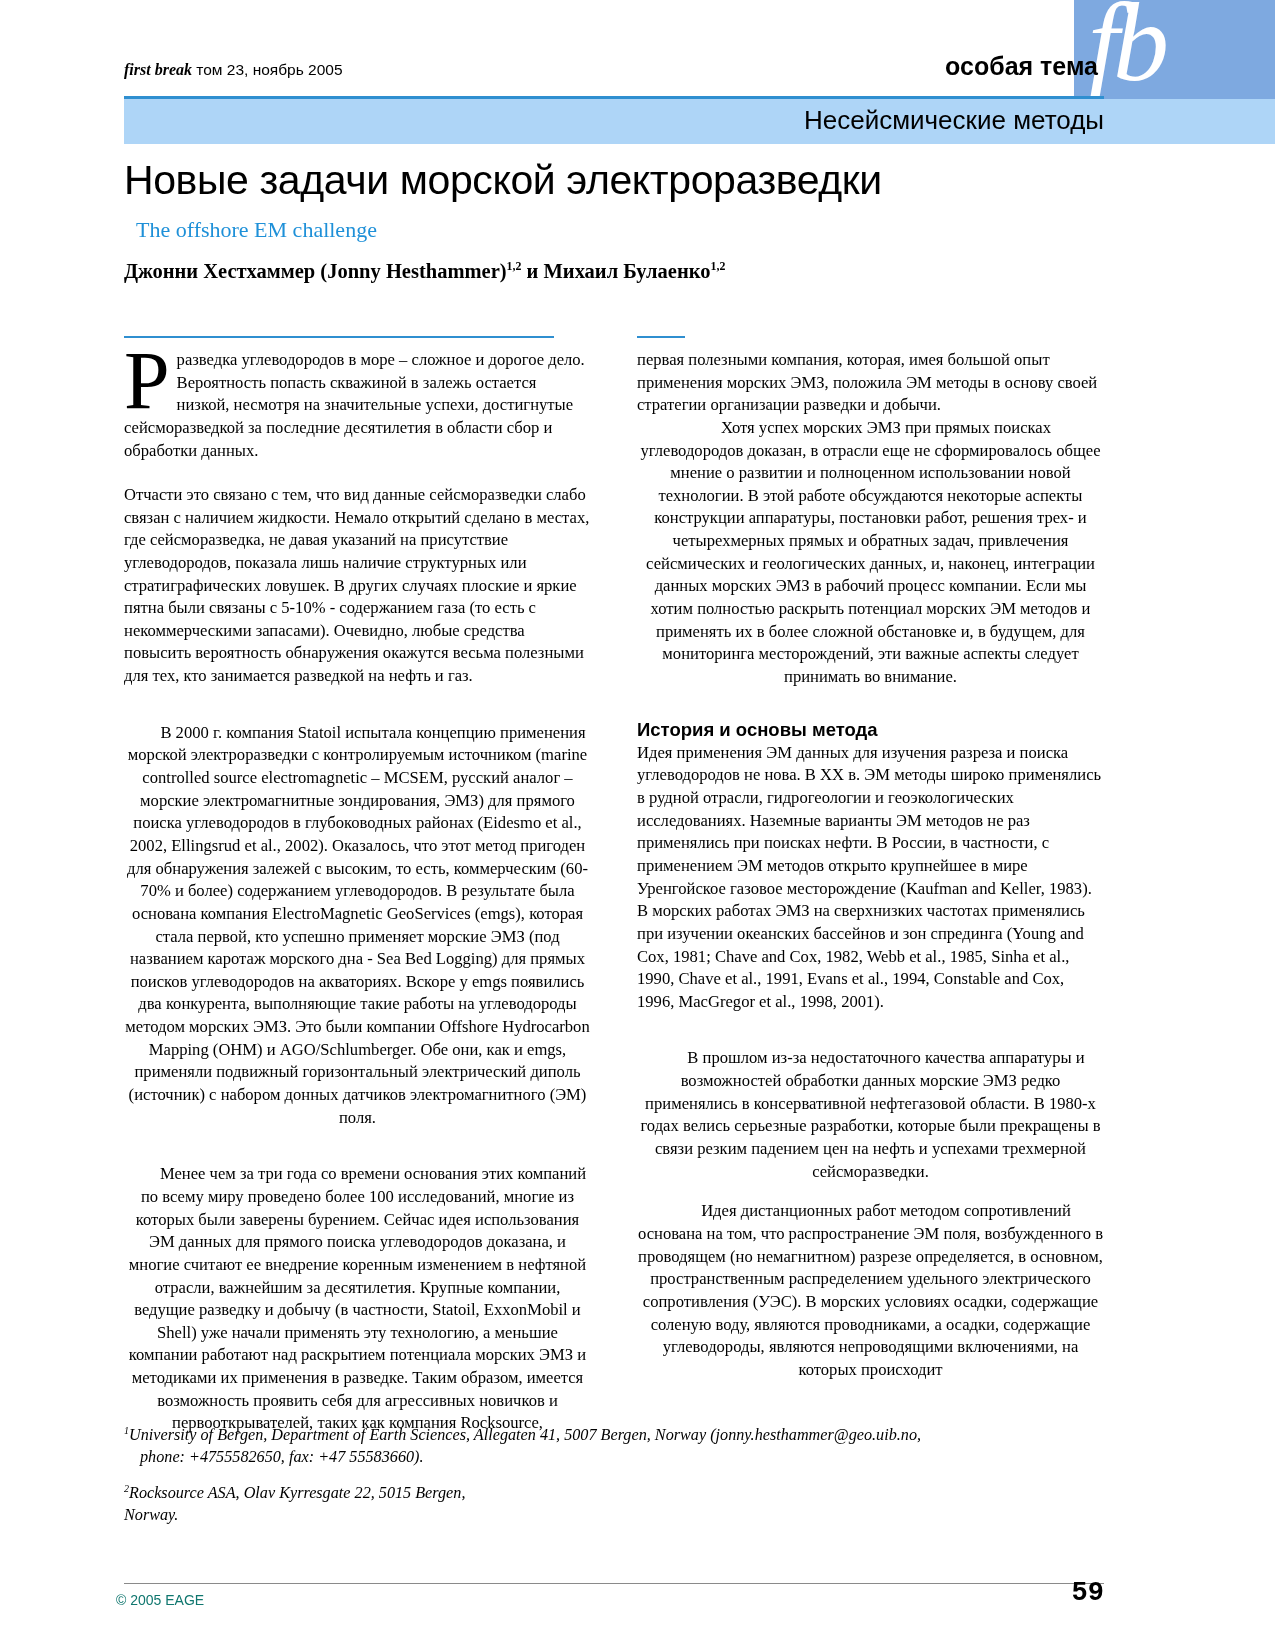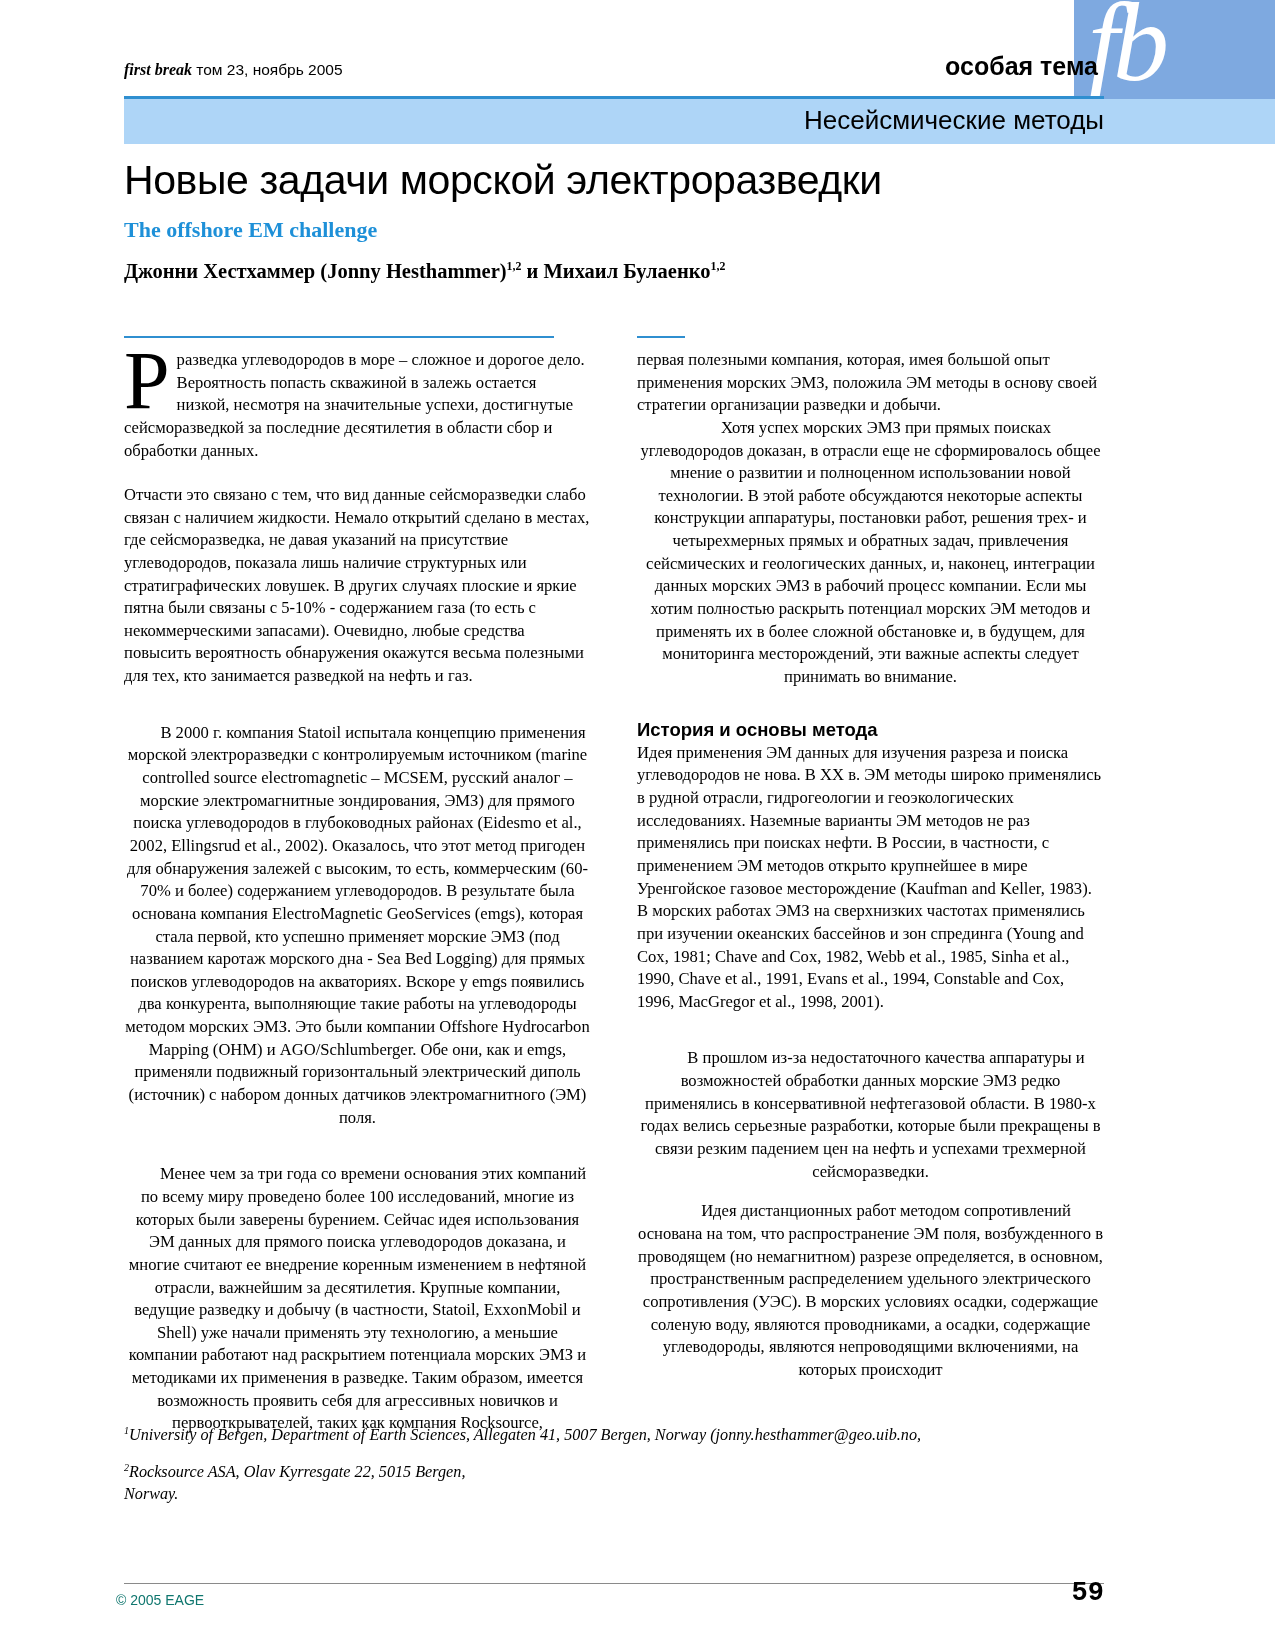--- a/index.html
+++ b/index.html
@@ -108,23 +108,23 @@
     font-size: 41px;
     font-weight: normal;
     color: #000;
     line-height: 1.12;
     margin: 0;
     letter-spacing: -0.4px;
   }
   .article-subtitle {
     font-family: "Liberation Serif", serif;
     font-size: 22px;
-    font-weight: bold;
+    font-weight: normal;
     color: #1e90d8;
-    margin: 14px 0 0 0;
+    margin: 14px 0 0 12px;
     line-height: 1.1;
   }
   .article-authors {
     font-family: "Liberation Serif", serif;
     font-size: 20.5px;
     font-weight: bold;
     color: #000;
     margin: 18px 0 0 0;
     line-height: 1.15;
   }
@@ -289,19 +289,19 @@
     <p class="body indent">Хотя успех морских ЭМЗ при прямых поисках углеводородов доказан, в отрасли еще не сформировалось общее мнение о развитии и полноценном использовании новой технологии. В этой работе обсуждаются некоторые аспекты конструкции аппаратуры, постановки работ, решения трех- и четырехмерных прямых и обратных задач, привлечения сейсмических и геологических данных, и, наконец, интеграции данных морских ЭМЗ в рабочий процесс компании. Если мы хотим полностью раскрыть потенциал морских ЭМ методов и применять их в более сложной обстановке и, в будущем, для мониторинга месторождений, эти важные аспекты следует принимать во внимание.</p>
     <h2 class="section-heading">История и основы метода</h2>
     <p class="body">Идея применения ЭМ данных для изучения разреза и поиска углеводородов не нова. В XX в. ЭМ методы широко применялись в рудной отрасли, гидрогеологии и геоэкологических исследованиях. Наземные варианты ЭМ методов не раз применялись при поисках нефти. В России, в частности, с применением ЭМ методов открыто крупнейшее в мире Уренгойское газовое месторождение (Kaufman and Keller, 1983). В морских работах ЭМЗ на сверхнизких частотах применялись при изучении океанских бассейнов и зон спрединга (Young and Cox, 1981; Chave and Cox, 1982, Webb et al., 1985, Sinha et al., 1990, Chave et al., 1991, Evans et al., 1994, Constable and Cox, 1996, MacGregor et al., 1998, 2001).</p>
     <p class="body indent gap">В прошлом из-за недостаточного качества аппаратуры и возможностей обработки данных морские ЭМЗ редко применялись в консервативной нефтегазовой области. В 1980-х годах велись серьезные разработки, которые были прекращены в связи резким падением цен на нефть и успехами трехмерной сейсморазведки.</p>
     <p class="body indent spaced">Идея дистанционных работ методом сопротивлений основана на том, что распространение ЭМ поля, возбужденного в проводящем (но немагнитном) разрезе определяется, в основном, пространственным распределением удельного электрического сопротивления (УЭС). В морских условиях осадки, содержащие соленую воду, являются проводниками, а осадки, содержащие углеводороды, являются непроводящими включениями, на которых происходит</p>
   </div>
 
 </div>
 
 <div class="footnotes">
-  <p class="footnote"><span class="fn-mark">1</span><span>University of Bergen, Department of Earth Sciences, Allegaten 41, 5007 Bergen, Norway (jonny.hesthammer@geo.uib.no,</span></p>
+  <p class="footnote"><span class="fn-mark">1</span><span>University of Bergen, Department of Earth Sciences, Allegaten 41, 5007 Bergen, Norway (jonny.hesthammer@geo.uib.no,</span><span class="fn-indent">phone: +4755582650, fax: +47 55583660).</span></p>
   <p class="footnote"><span class="fn-mark">2</span><span>Rocksource ASA, Olav Kyrresgate 22, 5015 Bergen,</span><span style="display:block;">Norway.</span></p>
 </div>
 
 <div class="footer-rule"></div>
 <div class="footer-left">© 2005 EAGE</div>
 <div class="footer-right">59</div>
 
 </body></html>

